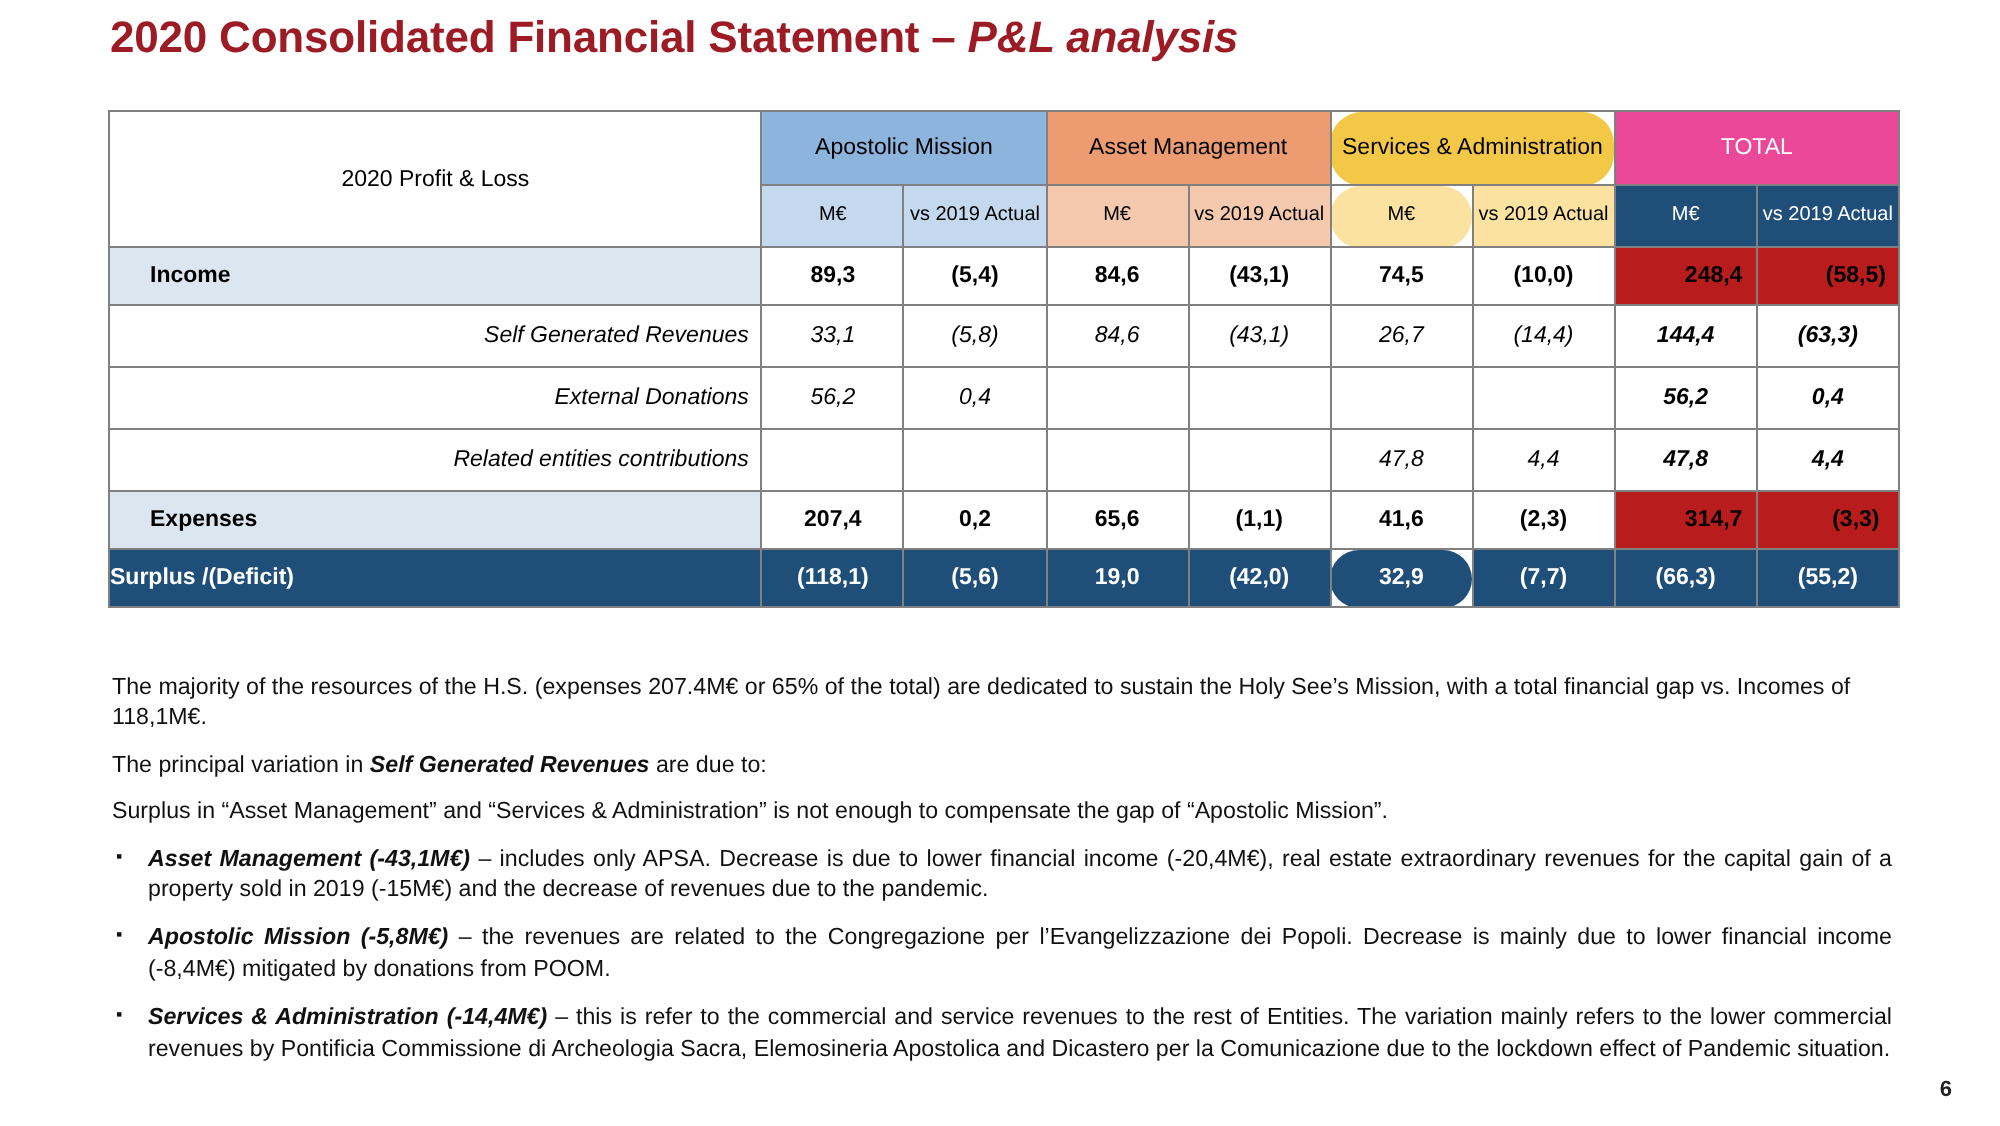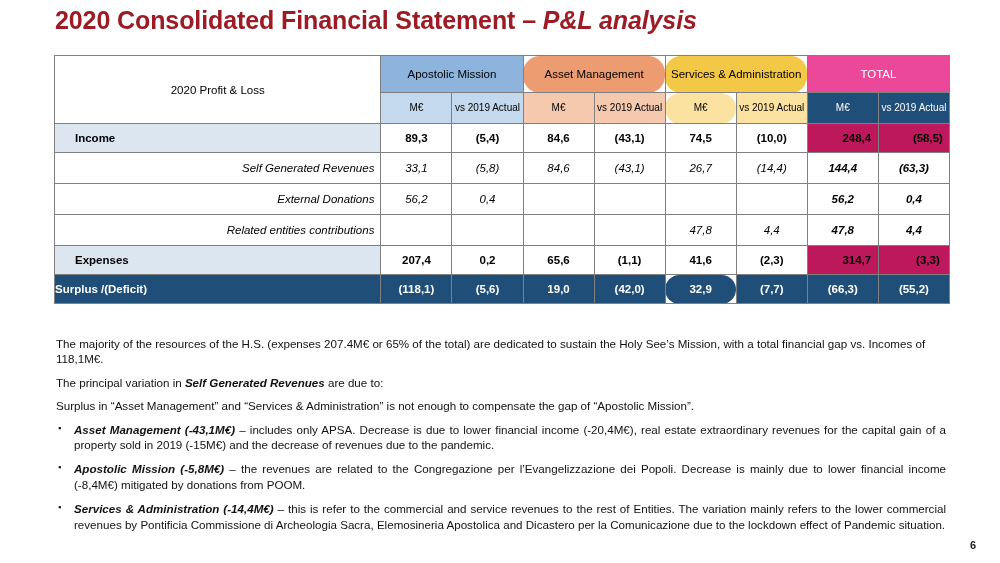--- a/index.html
+++ b/index.html
@@ -14,21 +14,21 @@
     font-family: "Liberation Sans", sans-serif;
     color: #000000;
     overflow: hidden;
   }
 
   
   .slide-title {
     position: absolute;
     left: 55px;
     top: 6px;
-    font-size: 25px;
+    font-size: 22px;
     font-weight: bold;
     color: #9C1B24;
     letter-spacing: -0.1px;
     white-space: nowrap;
   }
   .slide-title .ital {
     font-style: italic;
   }
 
   
@@ -56,21 +56,21 @@
   .col-var   { width: 54px; }
 
   
   .grp {
     font-weight: bold;
     font-size: 11.5px;
     height: 36px;
     line-height: 1.12;
   }
   .grp-am  { background: #8DB4DC; color: #000; }
-  .grp-as  { background: #ED9C72; color: #000; border-radius: 17px; }
+  .grp-as  { background: #ED9C72; color: #000; }
   .grp-sa  { background: #F3C846; color: #000; }
   .grp-tot { background: #ec4899; color: #FFFFFF; }
 
   .sub {
     font-weight: bold;
     font-size: 10px;
     height: 30px;
     line-height: 1.12;
   }
   .sub-am  { background: #C5D9EE; color: #000; }
@@ -93,21 +93,21 @@
     height: 28px;
     font-weight: bold;
     font-size: 11.5px;
     background: #FFFFFF;
   }
   .row-main td.lbl {
     background: #DCE6F1;
     text-align: left;
     padding-left: 20px;
   }
-  .row-main td.tot { background: #be185d; padding-left: 28px; }
+  .row-main td.tot { background: #b91c1c; padding-left: 28px; }
 
   .row-sub td {
     height: 30px;
     font-style: italic;
     font-size: 11.5px;
     background: #FFFFFF;
   }
   .row-sub td.lbl {
     text-align: right;
     padding-right: 6px;

